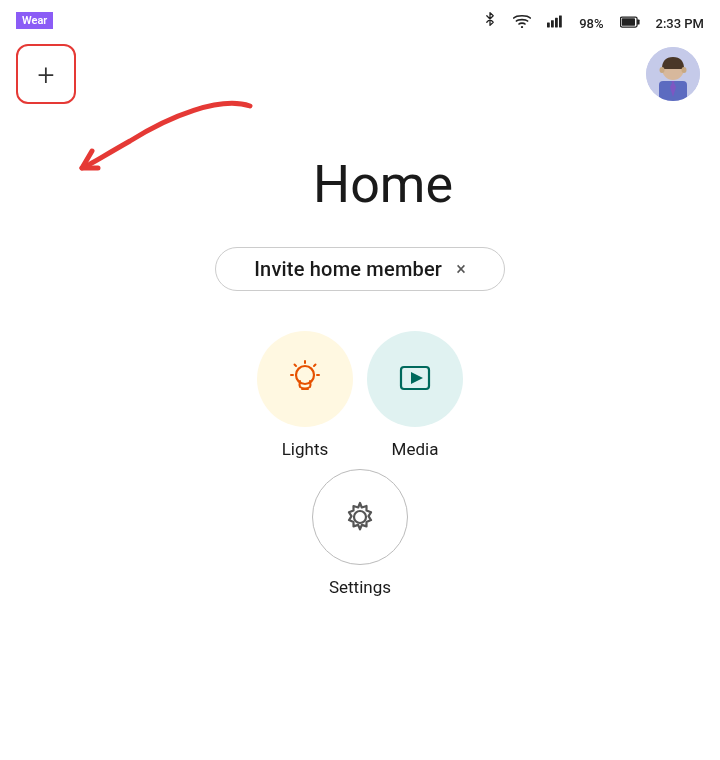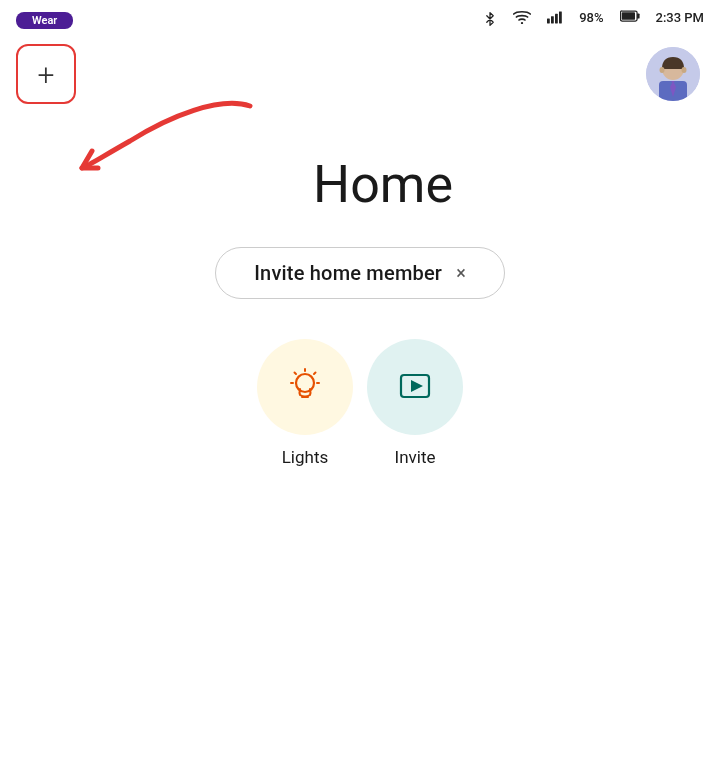--- a/index.html
+++ b/index.html
@@ -15,21 +15,21 @@
     
     .status-bar {
       display: flex;
       justify-content: space-between;
       align-items: center;
       padding: 8px 16px 4px 16px;
       height: 36px;
     }
     .status-right {
       display: flex;
-      align-items: flex-start;
+      align-items: flex-end;
       gap: 16px;
       font-size: 13px;
       font-weight: 500;
       color: #222;
     }
 
     
     .top-bar {
       display: flex;
       justify-content: space-between;
@@ -94,21 +94,21 @@
     }
 
     
     .invite-pill {
       display: flex;
       align-items: center;
       justify-content: center;
       gap: 14px;
       margin: 32px auto 0;
       width: 290px;
-      height: 52px;
+      height: 44px;
       border: 1.5px solid #ccc;
       border-radius: 30px;
       cursor: pointer;
       background: #fff;
     }
     .invite-text {
       font-size: 20px;
       font-weight: 500;
       color: #1a1a1a;
       letter-spacing: 0.2px;
@@ -162,25 +162,25 @@
     .circle-settings { background: #fff; border: 1.5px solid #bbb; }
 
     
     .feature-circle svg {
       width: 44px;
       height: 44px;
     }
 
     
     .wear-badge {
-      background: #4c1d95;
+      background: #8b5cf6;
       color: #fff;
       font-size: 11px;
-      padding: 2px 16px;
-      border-radius: 8px;
+      padding: 2px 6px;
+      border-radius: 0;
       font-weight: 600;
     }
   </style>
 </head>
 <body>
 
 <div class="status-bar">
   <span class="wear-badge">Wear</span>
   <div class="status-right">
 
@@ -281,24 +281,33 @@
       <span class="feature-label">Lights</span>
     </div>
 
     <div class="feature-item">
       <div class="feature-circle circle-media">
         <svg viewBox="0 0 44 44" fill="none" xmlns="http://www.w3.org/2000/svg">
           <rect x="8" y="10" width="28" height="22" rx="3" stroke="#00695c" stroke-width="2.2" fill="none"></rect>
           <polygon points="18,15 30,21 18,27" fill="#00695c"></polygon>
         </svg>
       </div>
-      <span class="feature-label">Invite</span>
+      <span class="feature-label">Media</span>
     </div>
 
 
   </div>
 
   <div class="features-row">
 
 
+    <div class="feature-item">
+      <div class="feature-circle circle-settings">
+        <svg viewBox="0 0 44 44" fill="none" xmlns="http://www.w3.org/2000/svg">
+          <circle cx="22" cy="22" r="6" stroke="#555" stroke-width="2.2" fill="none"></circle>
+          <path d="M22,8 L23.8,12.5 L28.5,11 L28.5,15.5 L33,17.3 L30.5,21.2 L33,25.1 L28.5,26.9 L28.5,31.4 L23.8,29.9 L22,34.4 L20.2,29.9 L15.5,31.4 L15.5,26.9 L11,25.1 L13.5,21.2 L11,17.3 L15.5,15.5 L15.5,11 L20.2,12.5 Z" stroke="#555" stroke-width="2.2" fill="none" stroke-linejoin="round"></path>
+        </svg>
+      </div>
+      <span class="feature-label">Settings</span>
+    </div>
 
   </div>
 </div>
 
 </body></html>

